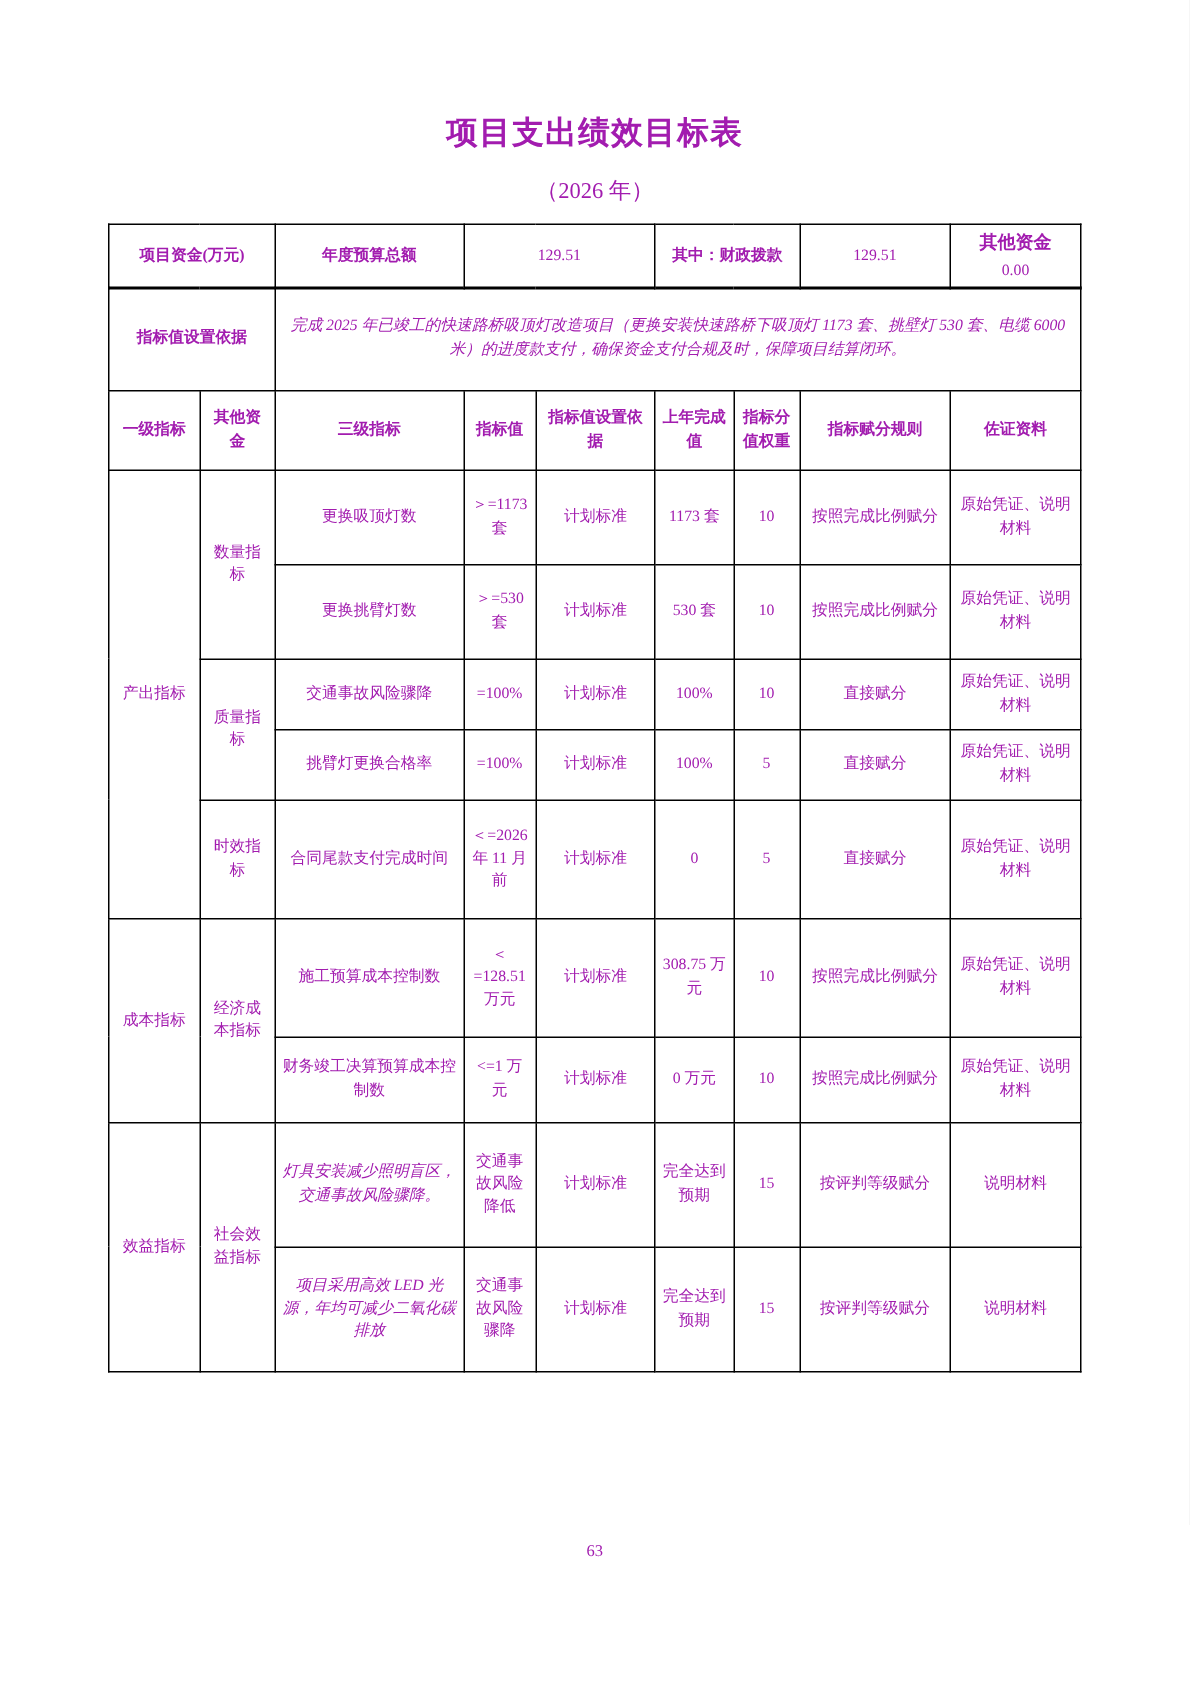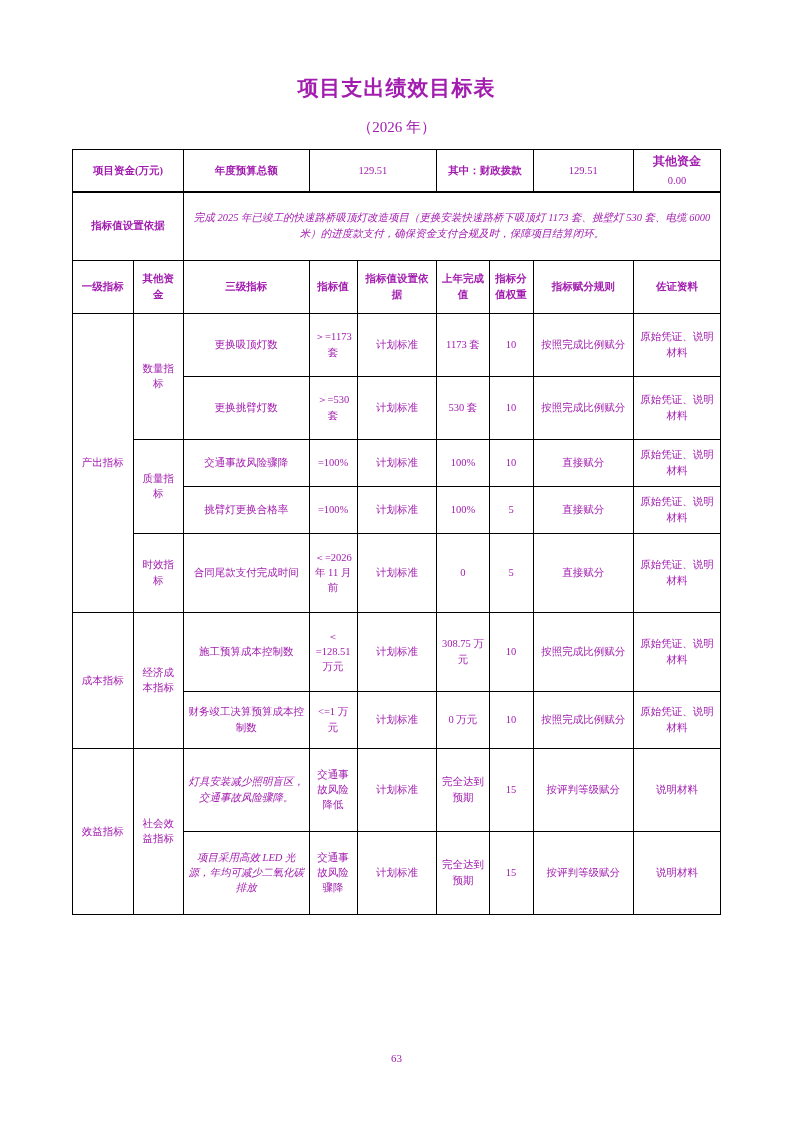--- a/index.html
+++ b/index.html
@@ -69,21 +69,20 @@
   }
   .rowtall td { height: 30px; }
   .pagenum {
     position: absolute;
     left: 0;
     right: 0;
     top: 1028px;
     text-align: center;
     font-size: 11px;
     font-family: "Liberation Serif", "DejaVu Serif", serif;
-    margin-top: 24px;
   }
   .cellwrap { display: block; }
 </style>
 </head>
 <body>
 
 <div class="page">
   <div class="content">
 
     <div class="doc-title">项目支出绩效目标表</div>

